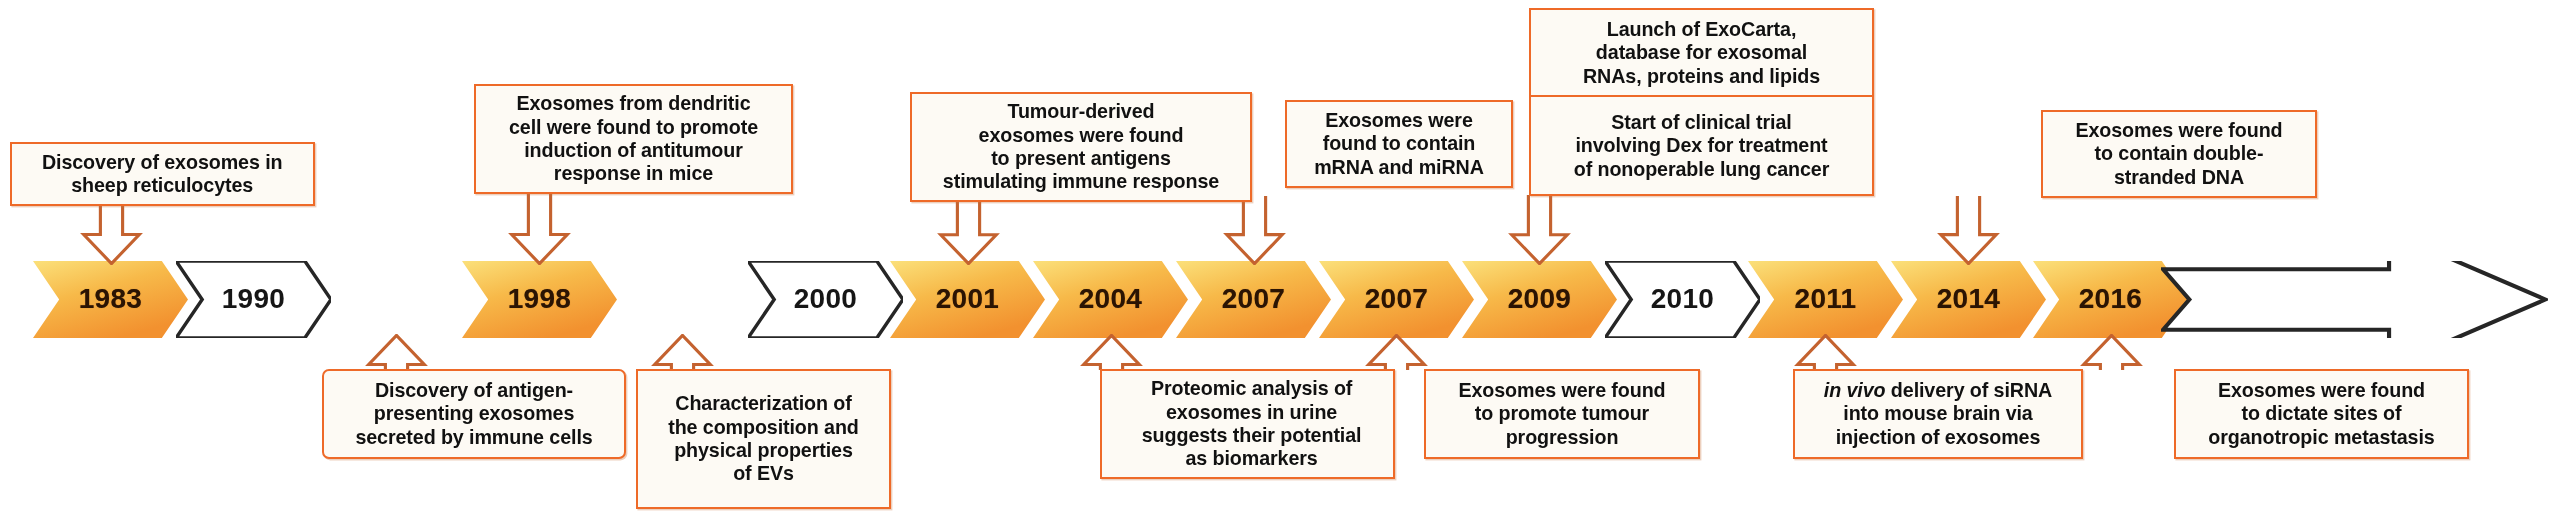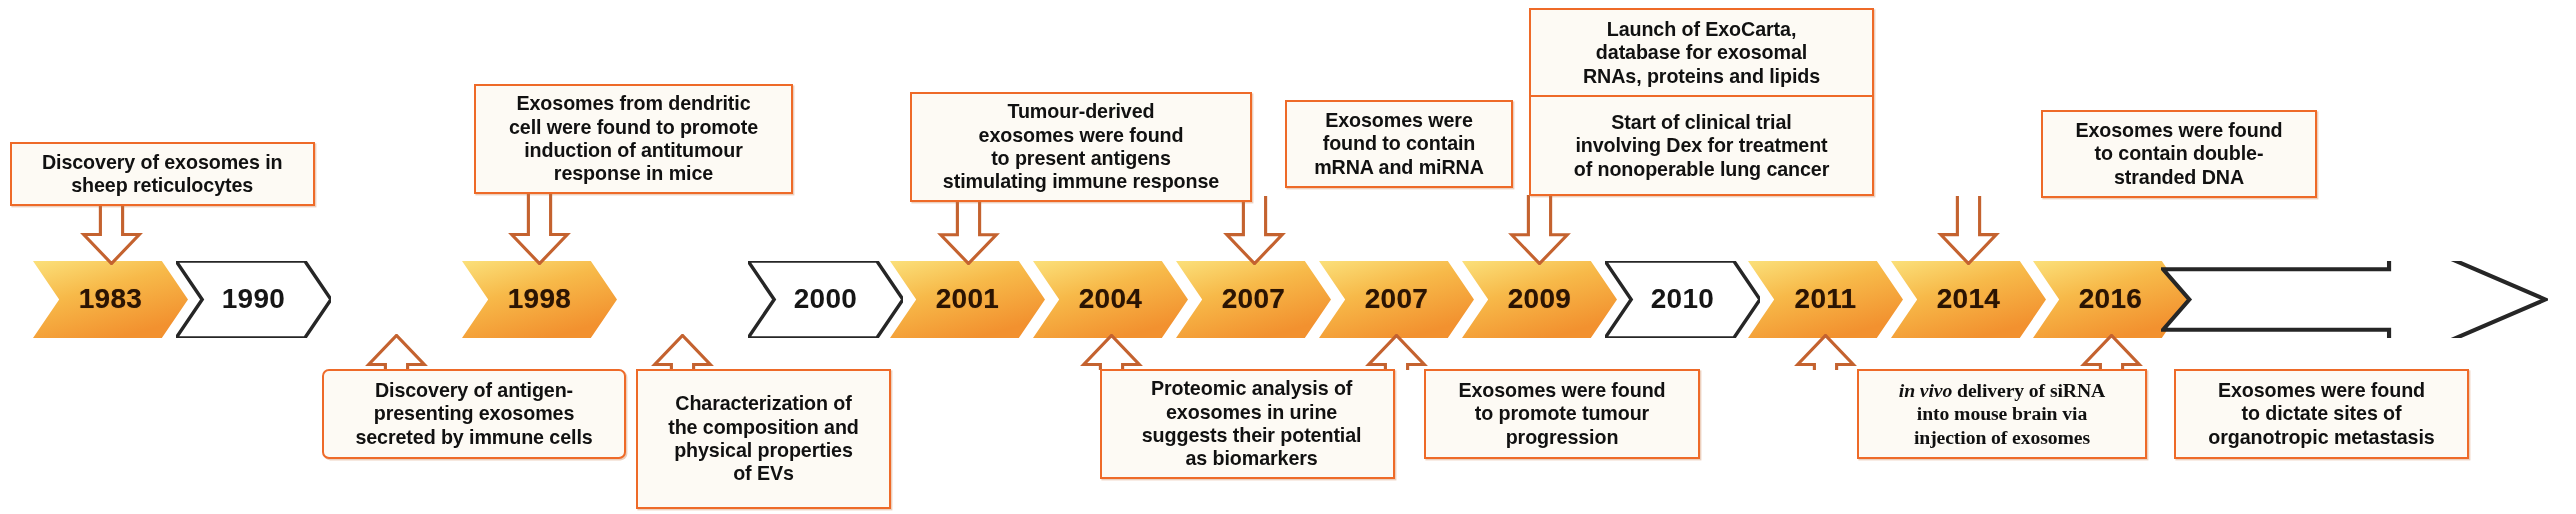--- a/index.html
+++ b/index.html
@@ -422,21 +422,21 @@
         <div class="txt">Proteomic analysis of
 exosomes in urine
 suggests their potential
 as biomarkers</div>
       </div>
       <div class="box" style="left: 1424px; top: 369px; width: 276px; height: 90px;">
         <div class="txt">Exosomes were found
 to promote tumour
 progression</div>
       </div>
-      <div class="box" style="left: 1857px; top: 369px; width: 290px; height: 90px; font-family: Liberation Serif, serif;">
+      <div class="box" style="left: 1793px; top: 369px; width: 290px; height: 90px;">
         <div class="txt"><i>in vivo</i> delivery of siRNA<br>into mouse brain via<br>injection of exosomes</div>
       </div>
       <div class="box" style="left: 2174px; top: 369px; width: 295px; height: 90px;">
         <div class="txt">Exosomes were found
 to dictate sites of
 organotropic metastasis</div>
       </div>
     </div>
 
 </div>

